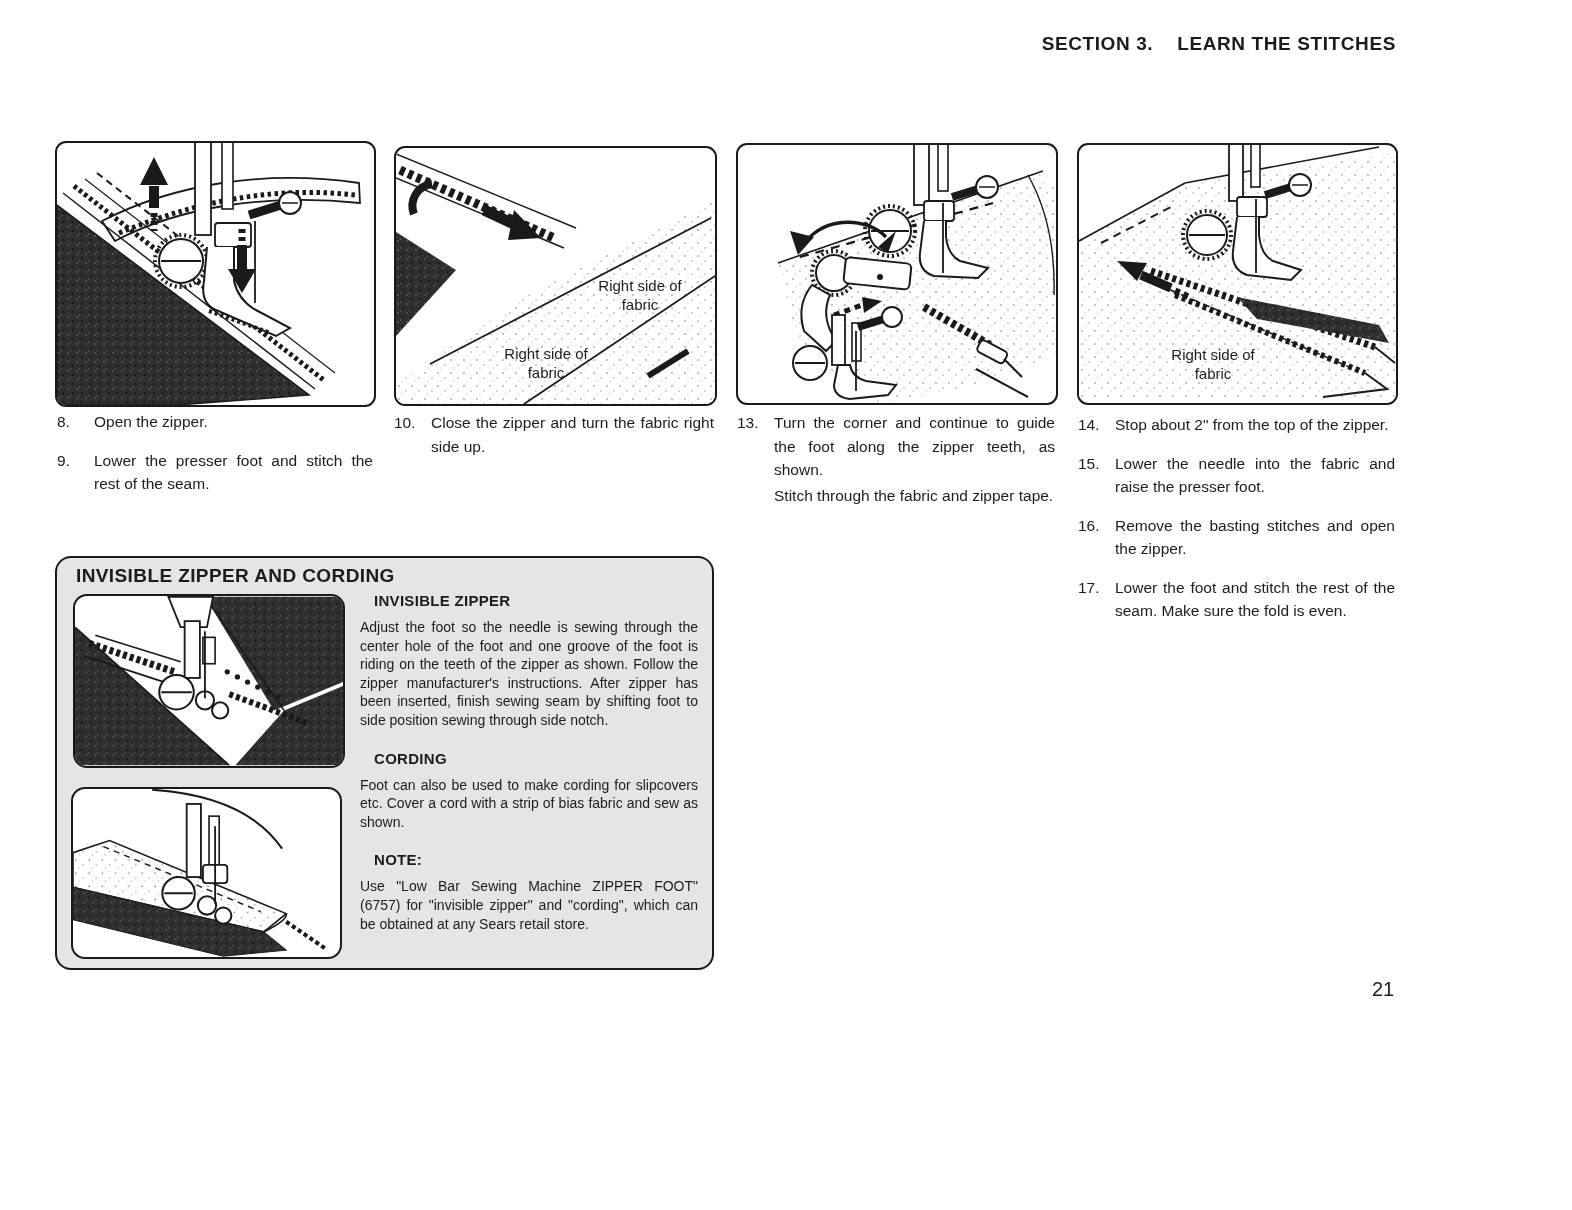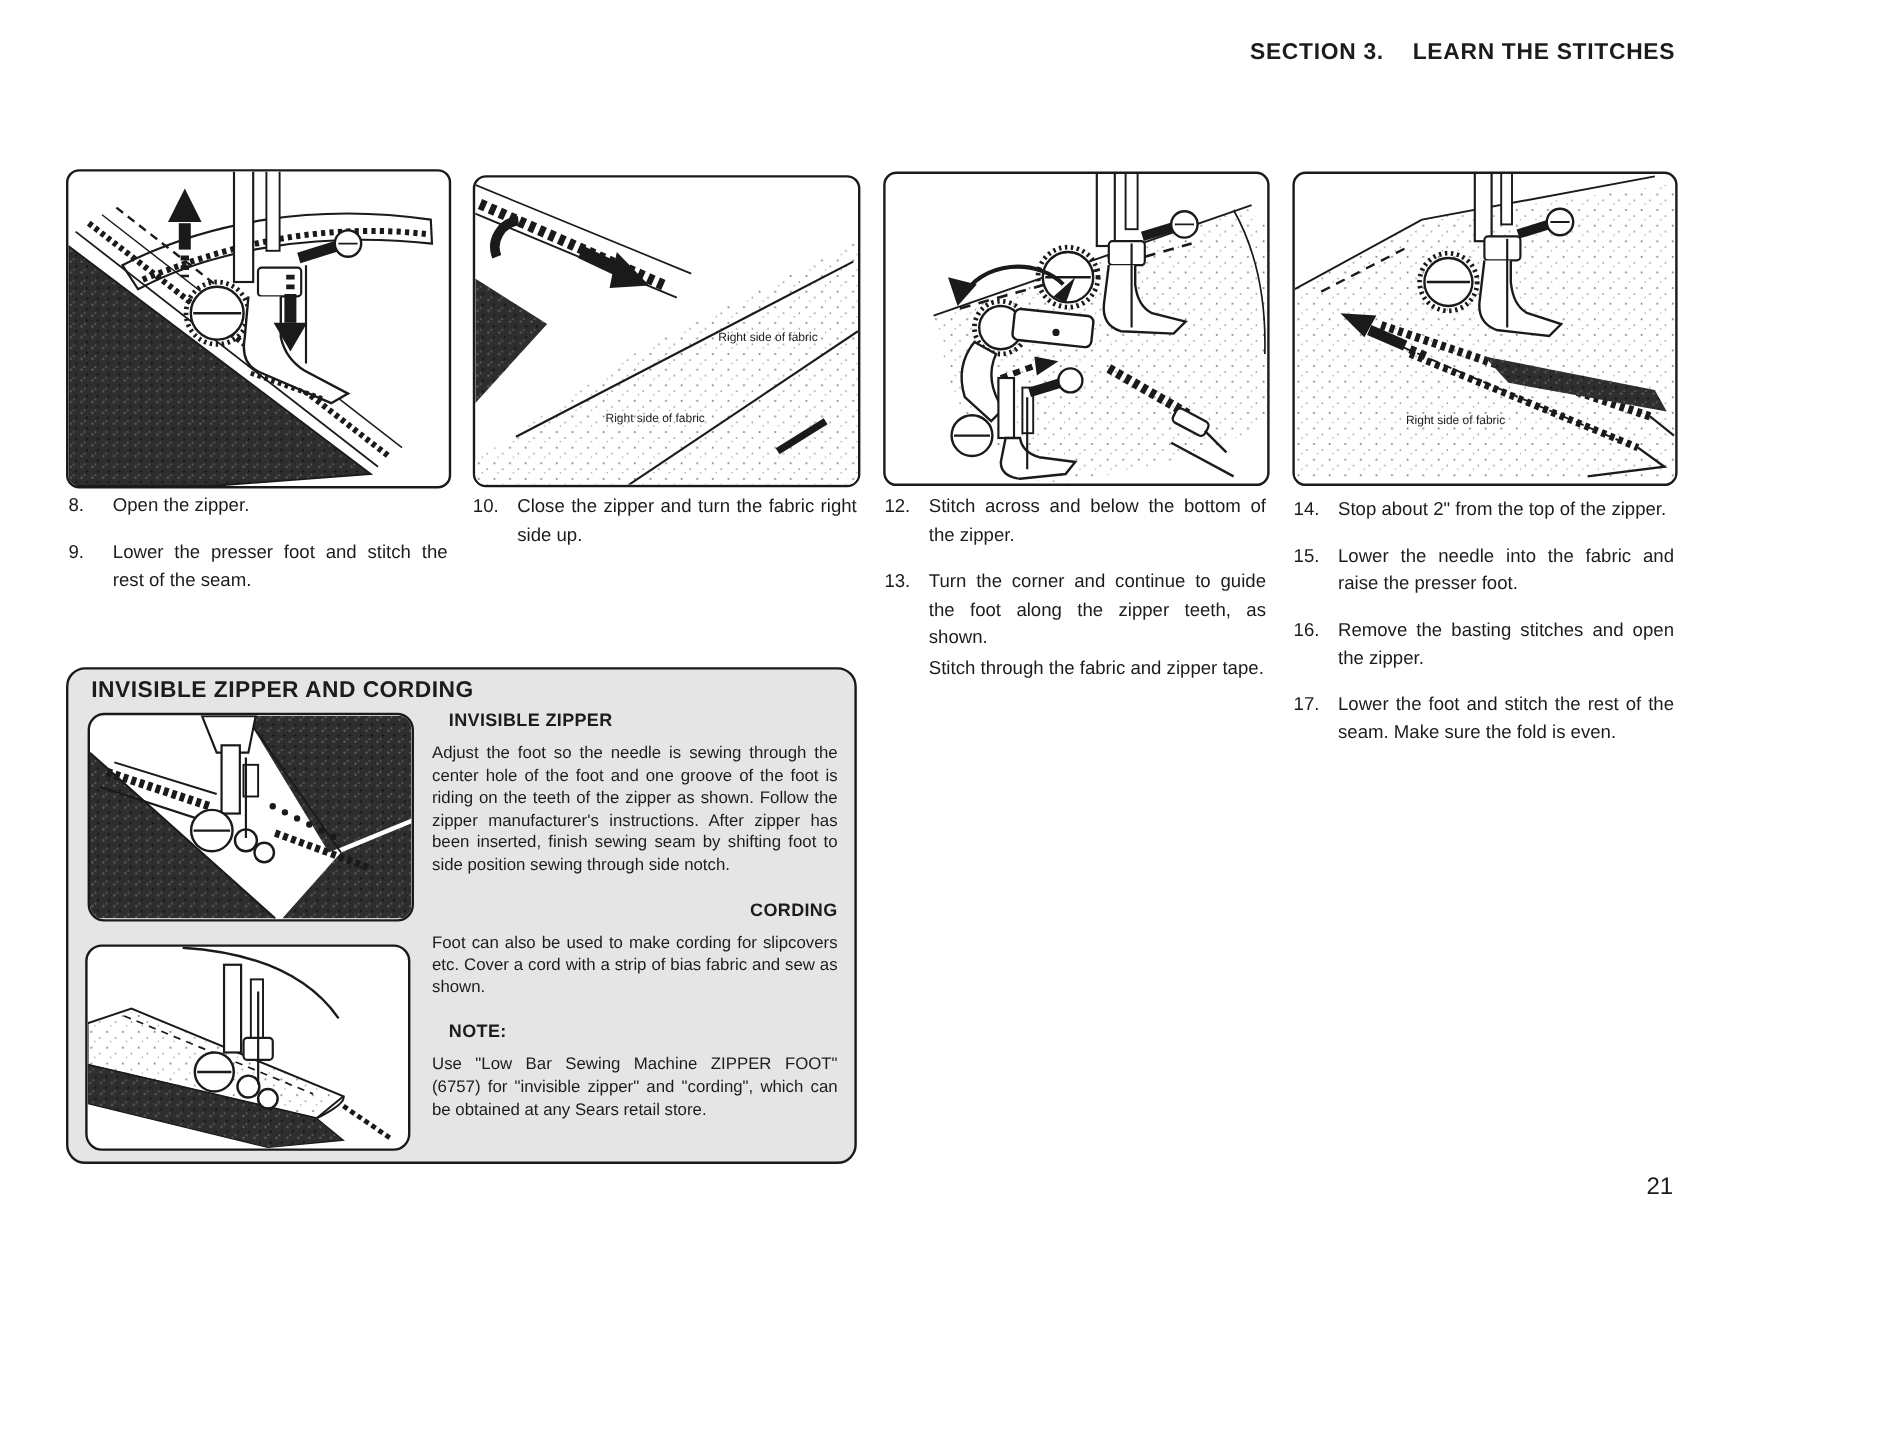--- a/index.html
+++ b/index.html
@@ -17,21 +17,21 @@
   .fig{
     position:absolute;border:2px solid #1a1a1a;border-radius:11px;
     background:#fff;overflow:hidden;
   }
   .fig svg{display:block;width:100%;height:100%;}
   #fig1{left:55px;top:141px;width:317px;height:262px;}
   #fig2{left:394px;top:146px;width:319px;height:256px;}
   #fig3{left:736px;top:143px;width:318px;height:258px;}
   #fig4{left:1077px;top:143px;width:317px;height:258px;}
   .fig-label{
-    position:absolute;font-size:10px;line-height:1.28;text-align:center;
+    position:absolute;font-size:15px;line-height:1.28;text-align:center;
     color:#1c1c1c;
   }
   
   .steps{position:absolute;font-size:15.5px;line-height:1.52;}
   #col1{left:57px;top:410px;width:316px;}
   #col2{left:394px;top:411px;width:320px;}
   #col3{left:737px;top:411px;width:318px;}
   #col4{left:1078px;top:413px;width:317px;}
   .step{display:flex;margin-bottom:15px;}
   .step .num{width:37px;flex-shrink:0;}
@@ -54,21 +54,21 @@
   #invfig1{left:16px;top:36px;width:268px;height:170px;}
   #invfig2{left:14px;top:229px;width:267px;height:168px;}
   .inner-fig svg{display:block;width:100%;height:100%;}
   .info-text{position:absolute;left:303px;top:34px;width:338px;}
   .info-text h3{
     margin:0 0 9px 14px;font-size:15px;font-weight:bold;letter-spacing:.3px;
   }
   .info-text p{
     margin:0 0 20px 0;font-size:14px;line-height:1.33;text-align:justify;
   }
-  .info-text .sec-cording h3{margin-top:4px;text-align:right;}
+  .info-text .sec-cording h3{margin-top:4px;}
   .page-number{position:absolute;left:1372px;top:978px;font-size:20px;}
   
   .lw{stroke:#1a1a1a;fill:none;}
 </style>
 </head>
 <body>
 
 <svg width="0" height="0" style="position:absolute">
   <defs>
     <pattern id="speck" width="13" height="13" patternUnits="userSpaceOnUse">
@@ -257,24 +257,20 @@
 
 <div class="steps" id="col2">
   <div class="step">
     <span class="num">10.</span>
     <span class="txt">Close the zipper and turn the fabric right side up.</span>
   </div>
 </div>
 
 <div class="steps" id="col3">
   <div class="step">
-    <span class="num">12.</span>
-    <span class="txt">Stitch across and below the bottom of the zipper.</span>
-  </div>
-  <div class="step">
     <span class="num">13.</span>
     <span class="txt">
       <p>Turn the corner and continue to guide the foot along the zipper teeth, as shown.</p>
       <p>Stitch through the fabric and zipper tape.</p>
     </span>
   </div>
 </div>
 
 <div class="steps" id="col4">
   <div class="step">

